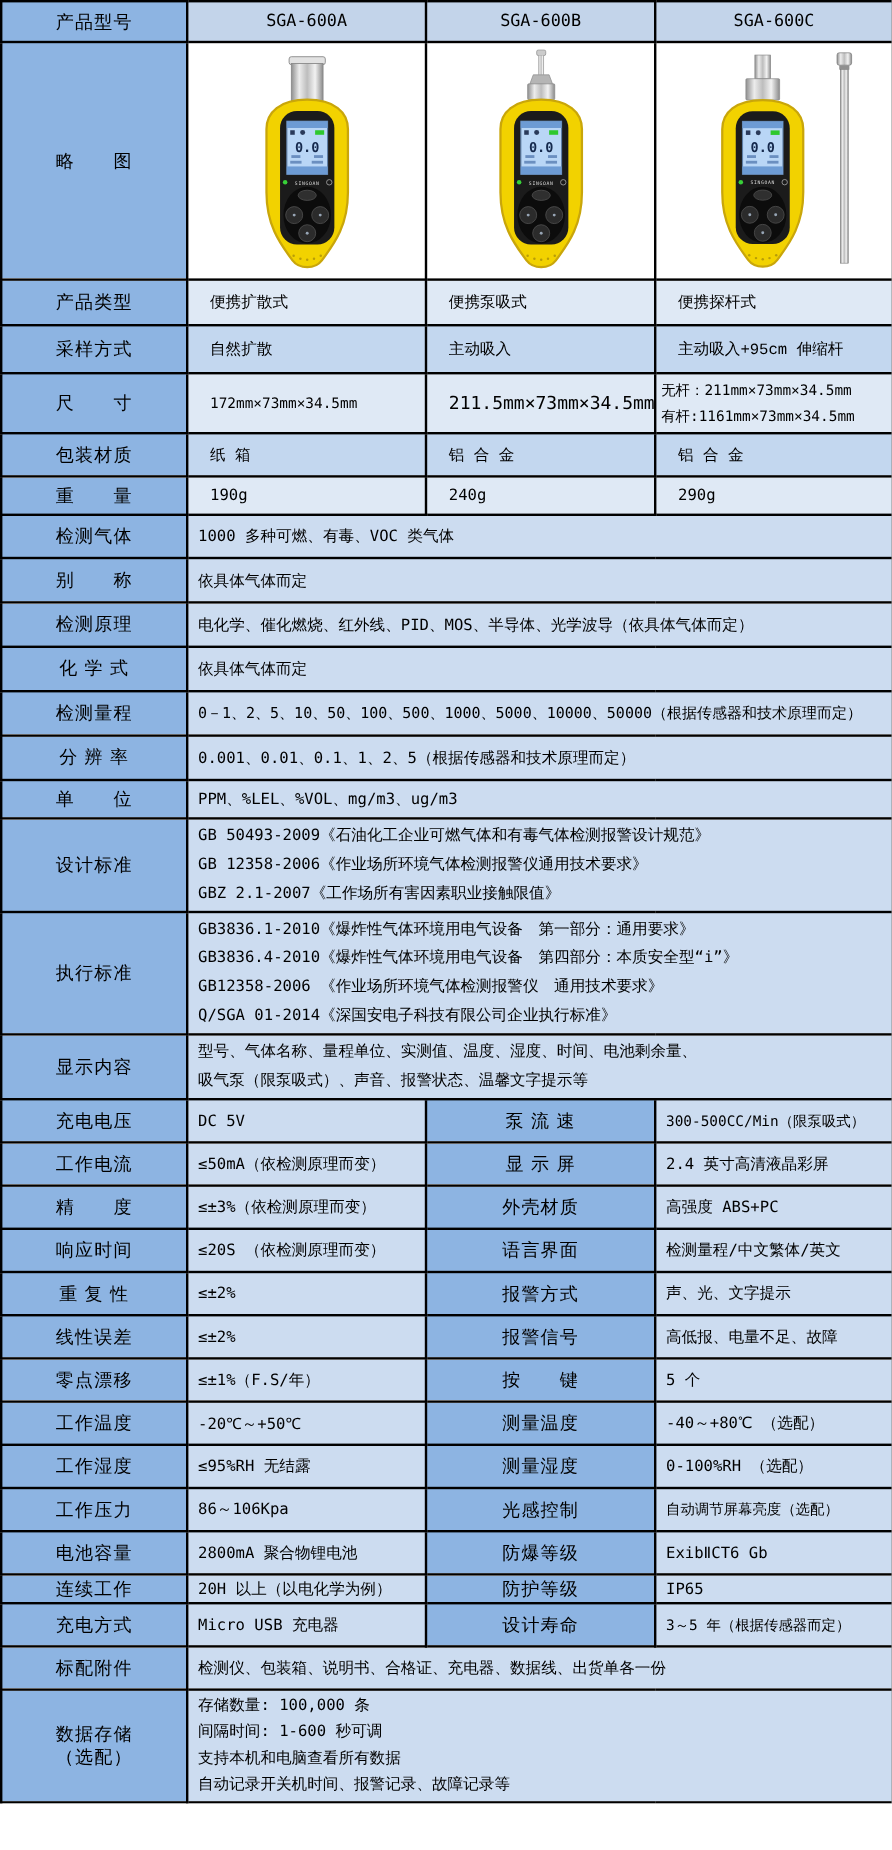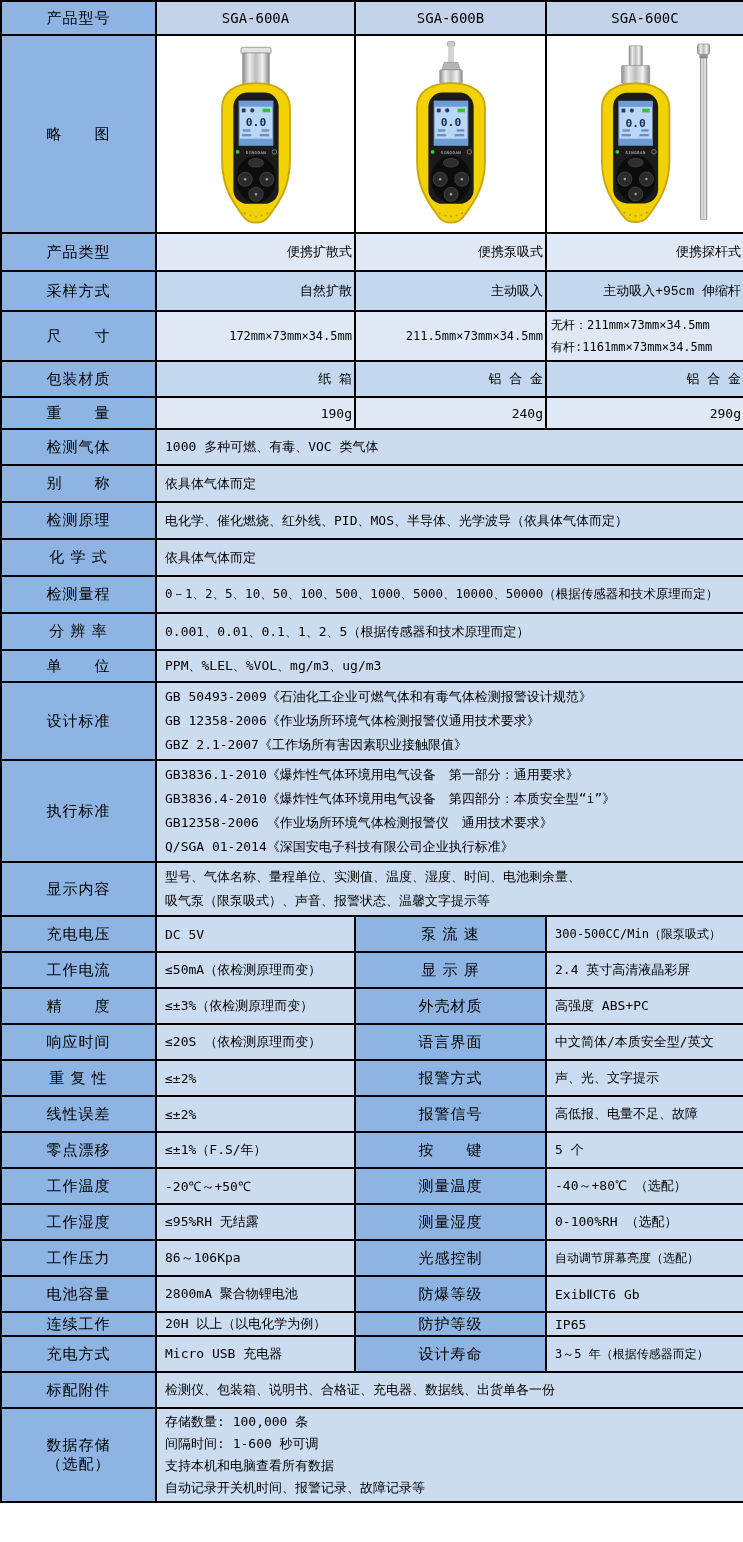--- a/index.html
+++ b/index.html
@@ -8,21 +8,21 @@
   td{border:2px solid #000000;overflow:hidden;vertical-align:middle;}
   
   td.lbl{background:#8db4e2;font-weight:normal;text-align:center;font-size:15px;
          font-family:"Liberation Sans",sans-serif;letter-spacing:1px;}
   
   td.hval{background:#c3d4ea;text-align:center;font-size:14px;
           font-family:"DejaVu Sans Mono","Liberation Mono",monospace;}
   
   td.val{background:#ccdcf0;font-size:13px;padding:2px 8px;
          font-family:"DejaVu Sans Mono","Liberation Mono",monospace;}
-  td.val.center{text-align:right;padding:2px 2px;}
+  td.val.center{text-align:left;padding:2px 18px;}
   tr.shade-light td.val{background:#dfe9f5;}
   tr.shade-blue  td.val{background:#c3d7ef;font-family:Liberation Mono, monospace;}
   td.img{background:#ffffff;text-align:center;vertical-align:middle;padding:0;}
   .lines div{line-height:24px;white-space:nowrap;}
   .lines-sm div{line-height:22px;white-space:nowrap;}
   td.val div{white-space:nowrap;}
   .storage div{line-height:22px;white-space:nowrap;}
   svg{display:block;margin:0 auto;}
   svg text{font-family:"DejaVu Sans Mono",monospace;}
 </style>
@@ -211,21 +211,21 @@
   </tr>
   <tr class="shade-blue" style="height:40px">
     <td class="lbl">采样方式</td>
     <td class="val center">自然扩散</td>
     <td class="val center">主动吸入</td>
     <td class="val center">主动吸入+95cm 伸缩杆</td>
   </tr>
   <tr class="shade-light" style="height:48px">
     <td class="lbl">尺　　寸</td>
     <td class="val center" style="font-size:12px">172mm×73mm×34.5mm</td>
-    <td class="val center" style="font-size:12px">211.5mm×73mm×34.5mm</td>
+    <td class="val center" style="font-size:15px">211.5mm×73mm×34.5mm</td>
     <td class="val lines-sm" style="font-size:12px;padding-left:4px">
       <div>无杆：211mm×73mm×34.5mm</div>
       <div>有杆:1161mm×73mm×34.5mm</div>
     </td>
   </tr>
   <tr class="shade-blue" style="height:36px">
     <td class="lbl">包装材质</td>
     <td class="val center">纸 箱</td>
     <td class="val center">铝 合 金</td>
     <td class="val center">铝 合 金</td>
@@ -306,21 +306,21 @@
   <tr style="height:36px">
     <td class="lbl">精　　度</td>
     <td class="val">≤±3%（依检测原理而变）</td>
     <td class="lbl">外壳材质</td>
     <td class="val">高强度 ABS+PC</td>
   </tr>
   <tr style="height:36px">
     <td class="lbl">响应时间</td>
     <td class="val">≤20S （依检测原理而变）</td>
     <td class="lbl">语言界面</td>
-    <td class="val">中文简体/本质安全型/英文</td>
+    <td class="val">检测量程/中文繁体/英文</td>
   </tr>
   <tr style="height:36px">
     <td class="lbl">重 复 性</td>
     <td class="val">≤±2%</td>
     <td class="lbl">报警方式</td>
     <td class="val">声、光、文字提示</td>
   </tr>
   <tr style="height:36px">
     <td class="lbl">线性误差</td>
     <td class="val">≤±2%</td>

